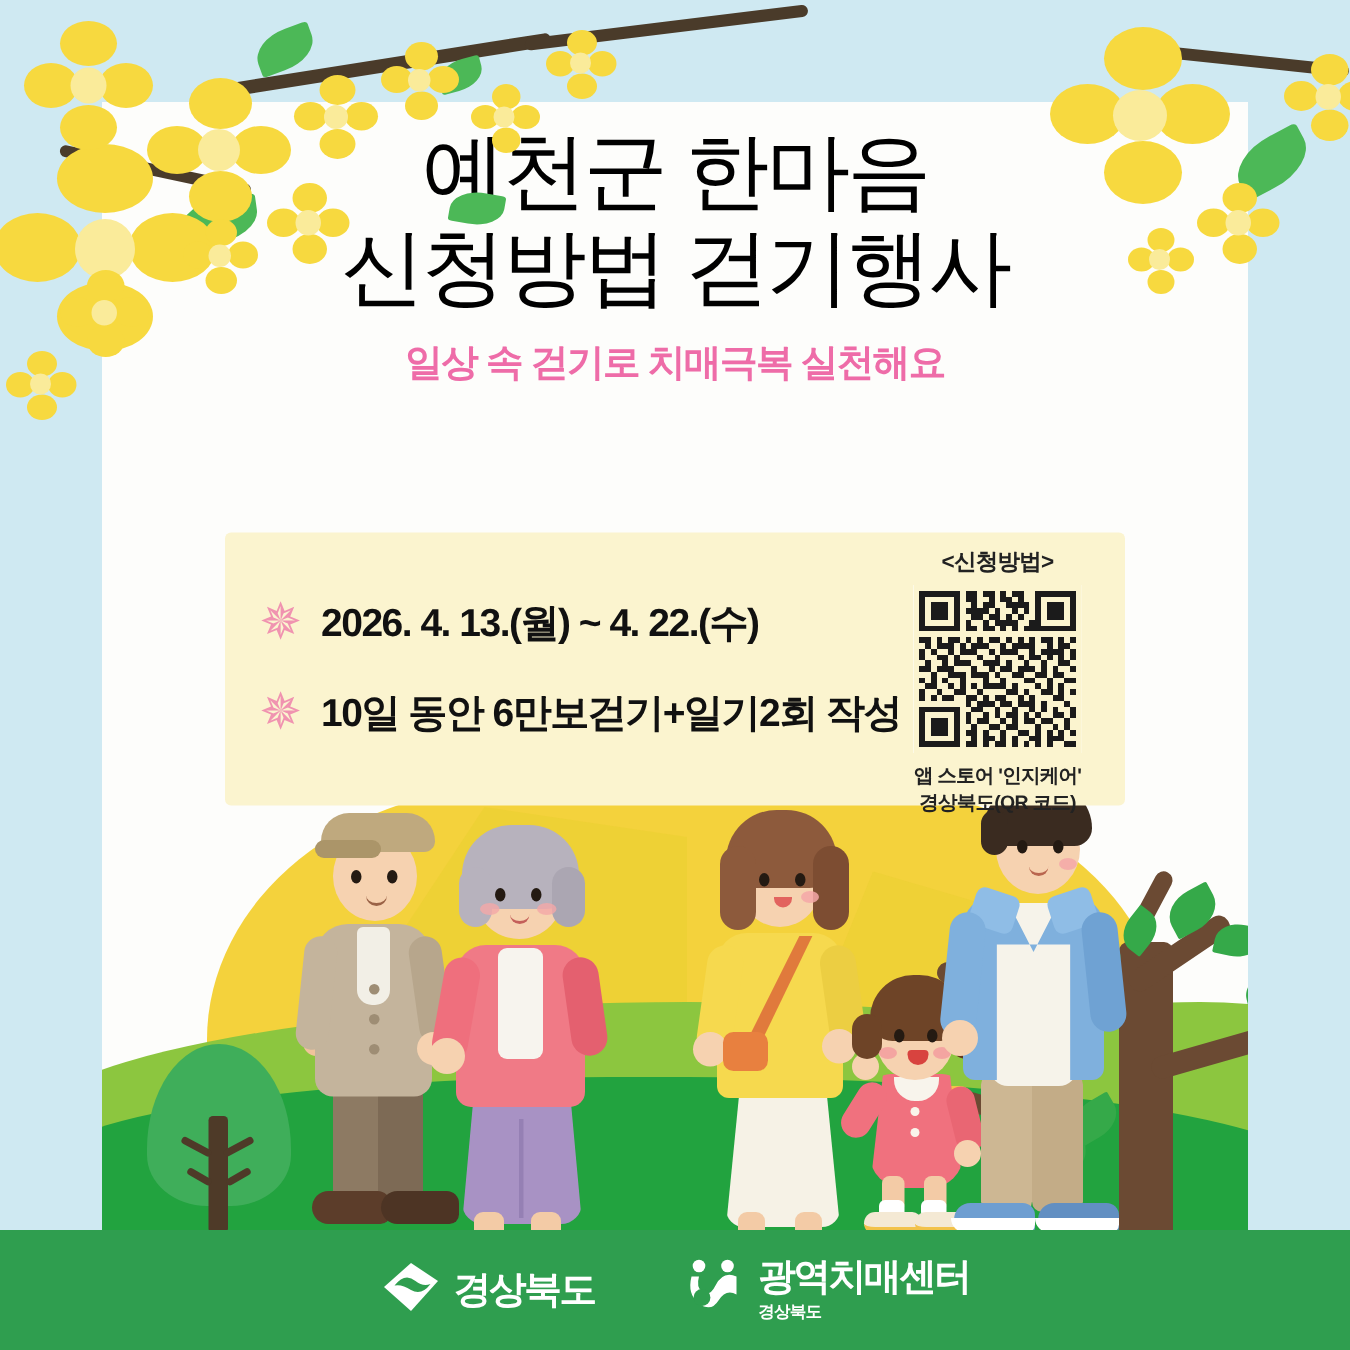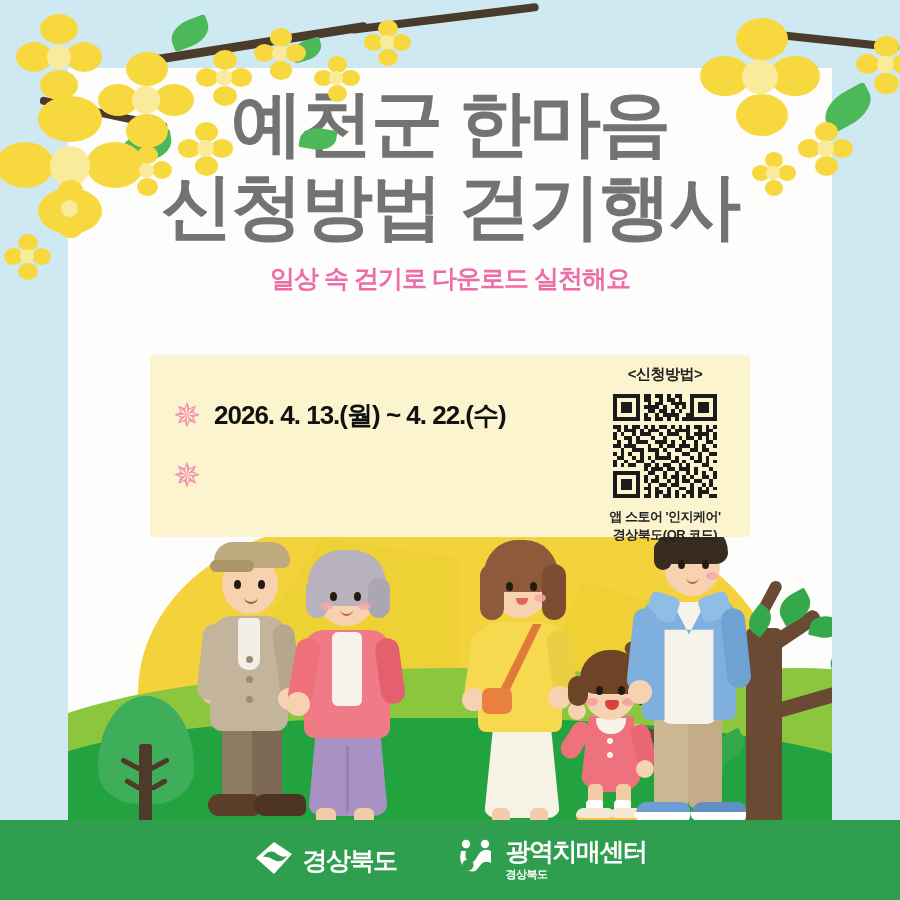--- a/index.html
+++ b/index.html
@@ -61,21 +61,21 @@
     position:absolute;left:88px;top:40px;width:36px;height:215px;background:#6b4a33;
     border-radius:6px 6px 0 0;
   }
   .tree-big .limb{position:absolute;background:#6b4a33;border-radius:7px;transform-origin:left center;}
   .leaf{position:absolute;background:#35a949;border-radius:60% 5% 60% 5%;}
 
   
   .head{position:absolute;left:0;top:0;width:764px;text-align:center;}
   .year{margin-top:24px;font-size:34px;font-weight:bold;color:#1a1a1a;letter-spacing:-.5px;}
   .t1,.t2{
-    font-size:72px;font-weight:bold;color:#737373;letter-spacing:-2px;line-height:1.15;
+    font-size:56px;font-weight:normal;color:#000000;letter-spacing:-2px;line-height:1.15;
   }
   .t1{margin-top:14px;}
   .sub{margin-top:14px;font-size:25px;font-weight:bold;color:#ee6ca8;letter-spacing:-1px;}
 
   
   .infobox{
     position:absolute;left:82px;top:287px;width:600px;height:182px;
     background:#fbf4cf;border-radius:4px;
   }
   .bullets{position:absolute;left:22px;top:30px;width:430px;}
@@ -275,31 +275,32 @@
         <div class="round" style="position:absolute;left:50px;top:40px;width:7px;height:9px;background:#241a12;"></div>
         <div class="round" style="position:absolute;left:74px;top:40px;width:7px;height:9px;background:#241a12;"></div>
         <div class="round" style="position:absolute;left:78px;top:52px;width:12px;height:8px;background:#f4a8a8;opacity:.85;"></div>
         <div style="position:absolute;left:58px;top:56px;width:13px;height:6px;border-bottom:2px solid #b9664f;border-radius:0 0 9px 9px;"></div>
       </div>
     </div>
 
     <div class="head">
       <div class="t1">예천군 한마음</div>
       <div class="t2">신청방법 걷기행사</div>
-      <div class="sub">일상 속 걷기로 다운로드 실천해요</div>
+      <div class="sub">일상 속 걷기로 치매극복 실천해요</div>
     </div>
 
     <div class="infobox">
       <div class="bullets">
         <div class="brow">
           <span class="star">✵</span>
           <span class="btxt">2026. 4. 13.(월) ~ 4. 22.(수)</span>
         </div>
         <div class="brow">
           <span class="star">✵</span>
+          <span class="btxt">10일 동안 6만보걷기+일기2회 작성</span>
         </div>
       </div>
 
       <div class="qrwrap">
         <div class="qrtitle">&lt;신청방법&gt;</div>
         <div class="qrbox">
           <svg width="112" height="112" viewBox="0 0 29 29" shape-rendering="crispEdges" aria-label="qr-code">
             <rect width="29" height="29" fill="#fbf4cf"></rect>
             <g fill="#1b1b1b">
               <rect x="1" y="1" width="7" height="7"></rect>

